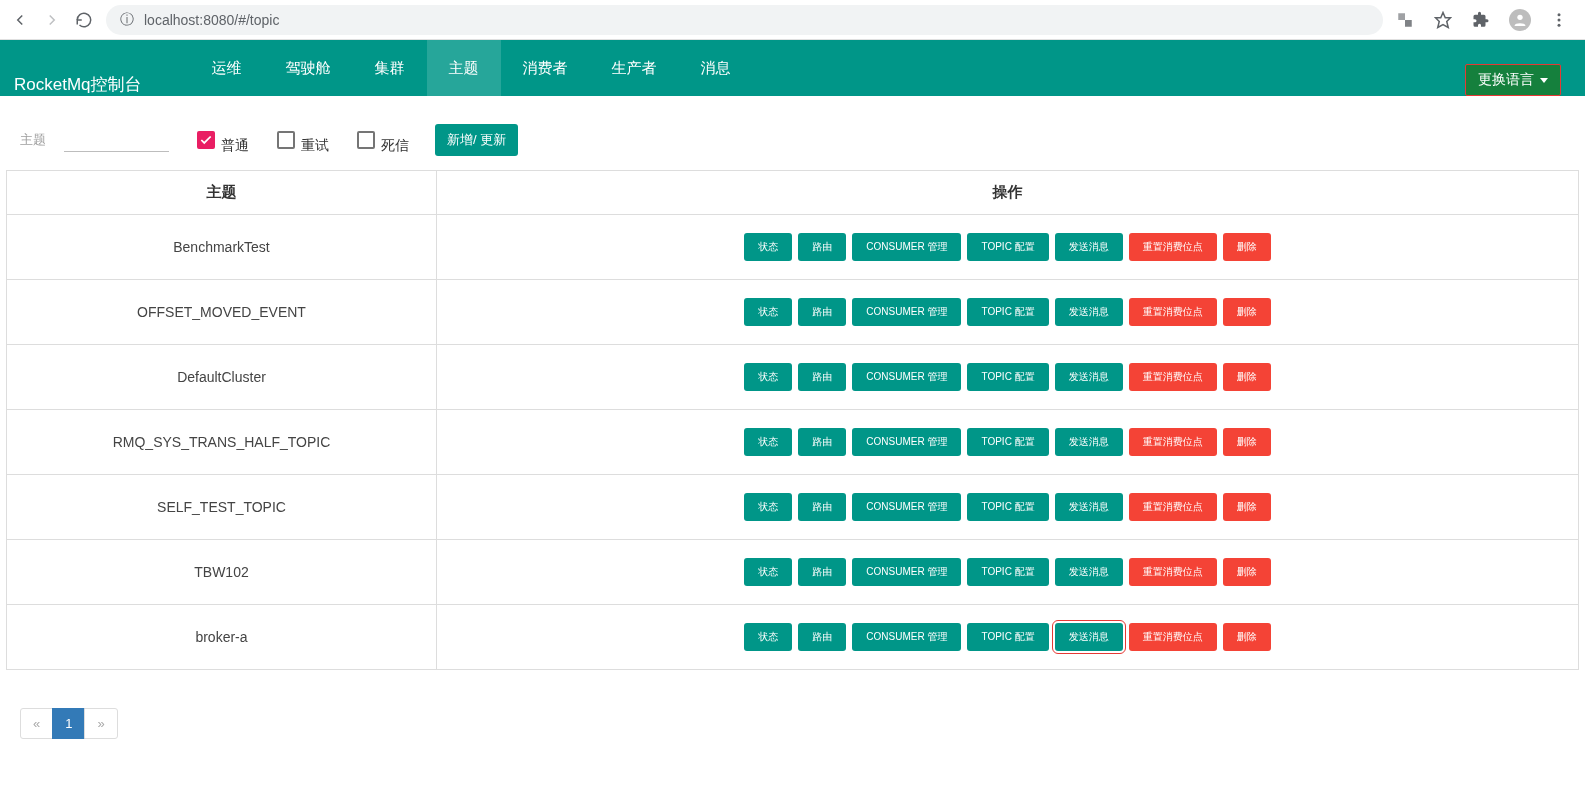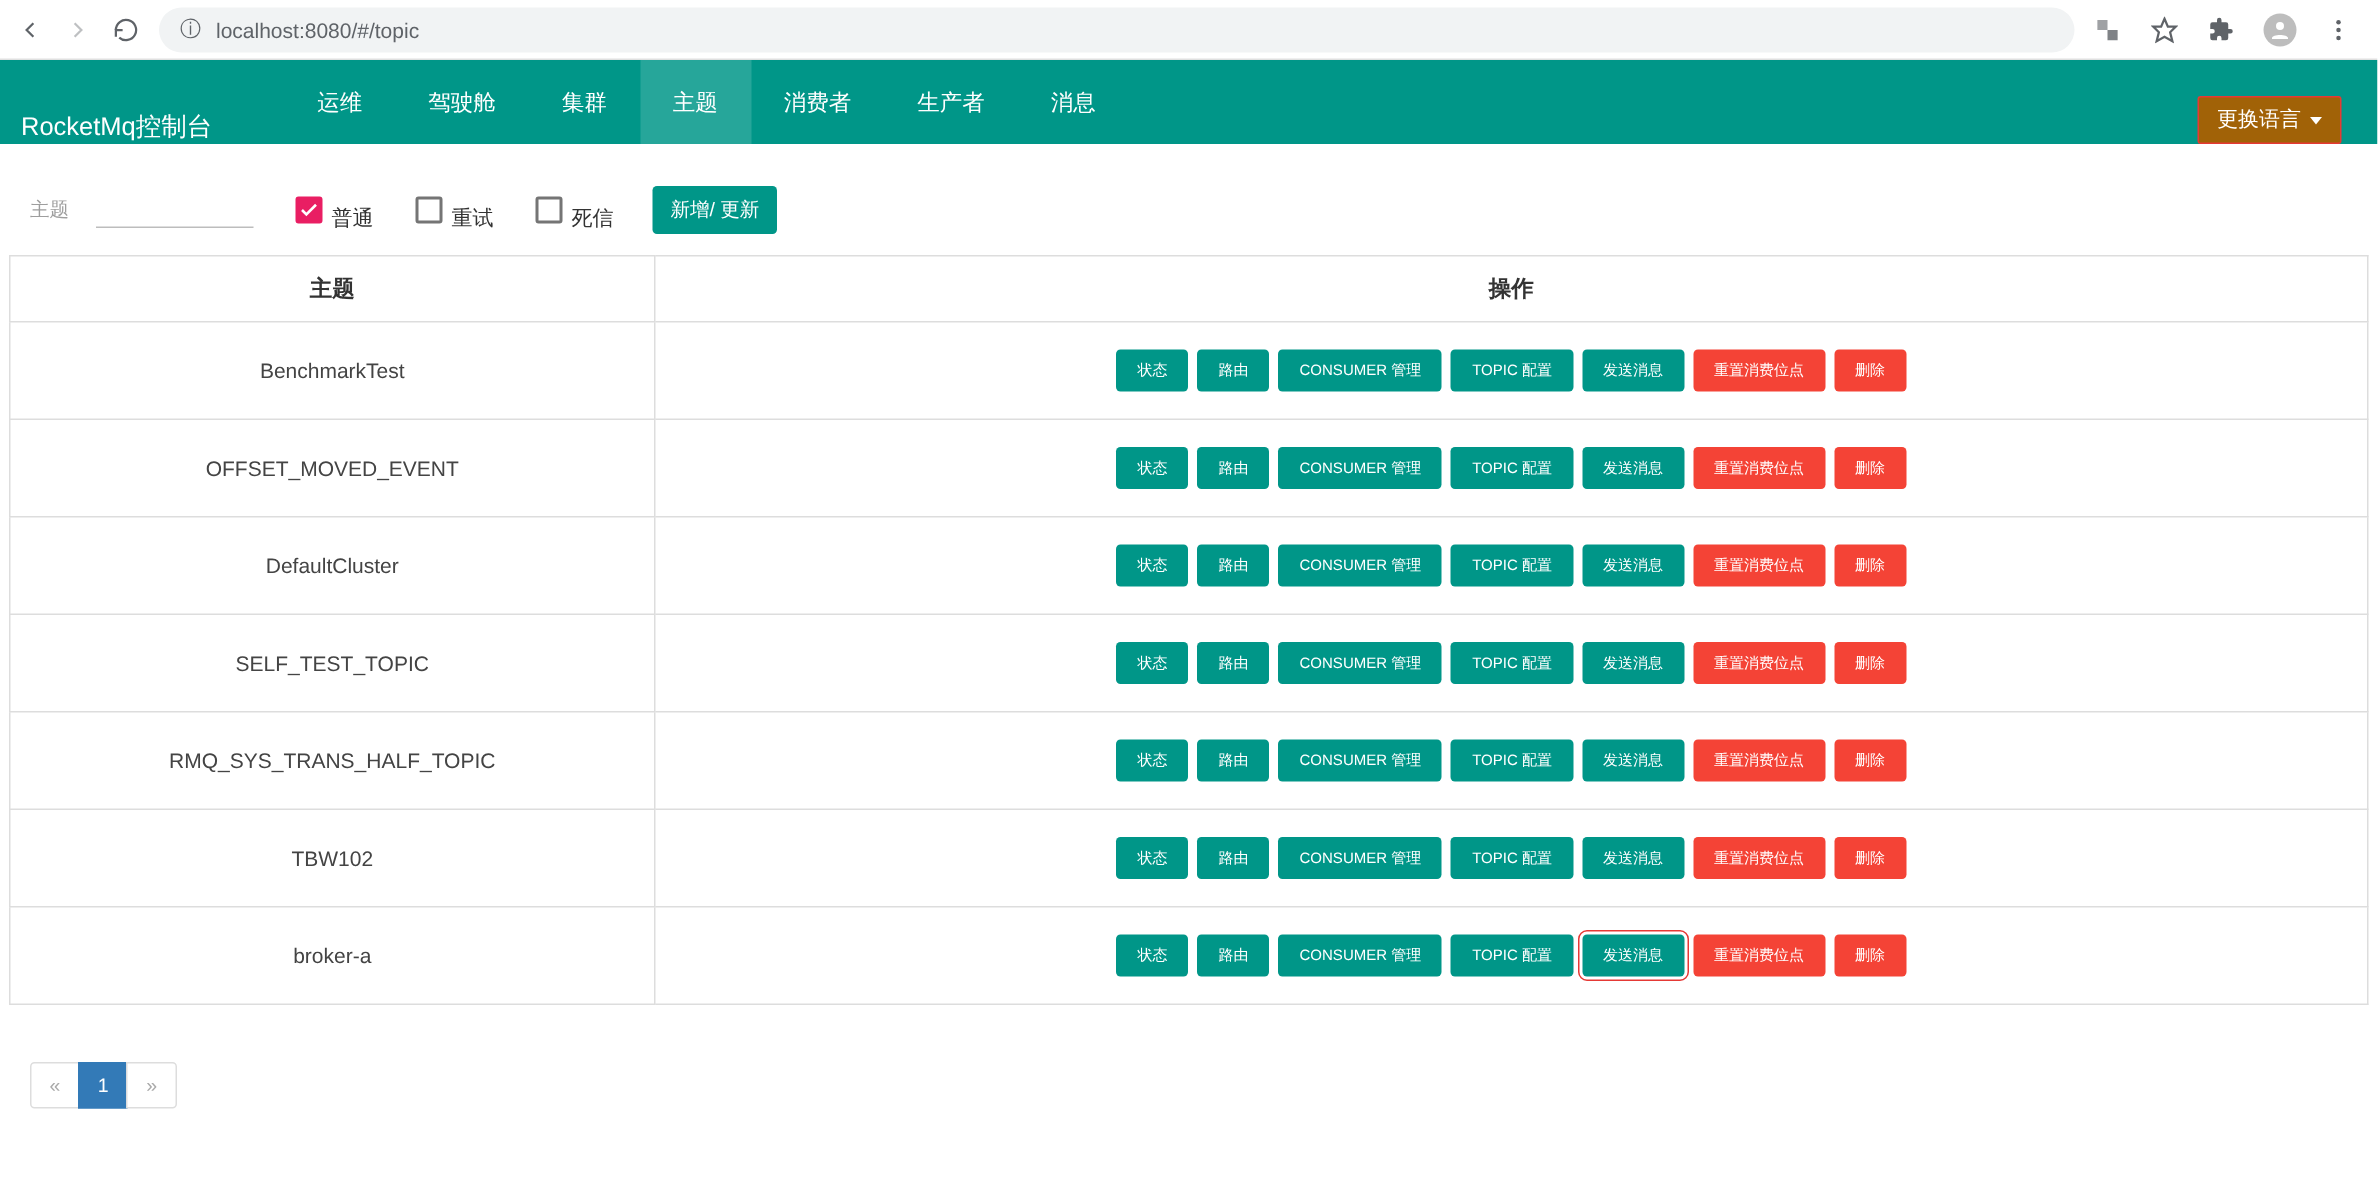--- a/index.html
+++ b/index.html
@@ -15,21 +15,21 @@
     .browser-right { display: flex; align-items: center; gap: 18px; padding-right: 6px; }
     .avatar-circle { width: 22px; height: 22px; border-radius: 50%; background: #bdbdbd; display:flex; align-items:center; justify-content:center; }
 
     
     .topnav { display: flex; align-items: flex-end; height: 56px; background: #009688; color: #fff; padding: 0 10px; }
     .brand { font-size: 17px; padding: 0 18px 0 4px; }
     .nav-items { display: flex; align-items: stretch; height: 100%; margin-left: 30px; }
     .nav-item { display: flex; align-items: center; padding: 16px 22px; font-size: 15px; cursor: pointer; }
     .nav-item.active { background: #26a69a; }
     .spacer { flex: 1; }
-    .lang-btn { border: 1px solid #e53935; background: #a16207; color: #fff; padding: 6px 12px; font-size: 14px; display: flex; align-items: center; gap: 6px; cursor: pointer; border-radius: 2px; margin-right: 14px; }
+    .lang-btn { border: 1px solid #e53935; background: #15803d; color: #fff; padding: 6px 12px; font-size: 14px; display: flex; align-items: center; gap: 6px; cursor: pointer; border-radius: 2px; margin-right: 14px; }
     .caret-down { width: 0; height: 0; border-left: 4px solid transparent; border-right: 4px solid transparent; border-top: 5px solid #fff; }
 
     
     .filter-row { display: flex; align-items: center; padding: 28px 20px 14px 20px; gap: 18px; }
     .filter-label { color: #9e9e9e; font-size: 13px; }
     .filter-input { width: 105px; border: none; border-bottom: 1px solid #bdbdbd; padding: 4px 2px; font-size: 13px; outline: none; }
     .chk-group { display: flex; align-items: center; gap: 6px; cursor: pointer; margin-left: 10px; }
     .chk-box { width: 18px; height: 18px; border: 2px solid #757575; border-radius: 2px; display: flex; align-items: center; justify-content: center; }
     .chk-box.checked { background: #e91e63; border-color: #e91e63; }
     .chk-box.checked svg { width: 14px; height: 14px; color: #fff; }
@@ -199,35 +199,35 @@
               <button class="btn btn-g">路由</button>
               <button class="btn btn-g">CONSUMER 管理</button>
               <button class="btn btn-g">TOPIC 配置</button>
               <button class="btn btn-g">发送消息</button>
               <button class="btn btn-r">重置消费位点</button>
               <button class="btn btn-r">删除</button>
             </div>
           </td>
         </tr>
         <tr>
+          <td class="col-topic">RMQ_SYS_TRANS_HALF_TOPIC</td>
+          <td>
+            <div class="ops">
+              <button class="btn btn-g">状态</button>
+              <button class="btn btn-g">路由</button>
+              <button class="btn btn-g">CONSUMER 管理</button>
+              <button class="btn btn-g">TOPIC 配置</button>
+              <button class="btn btn-g">发送消息</button>
+              <button class="btn btn-r">重置消费位点</button>
+              <button class="btn btn-r">删除</button>
+            </div>
+          </td>
+        </tr>
+        <tr>
           <td class="col-topic">SELF_TEST_TOPIC</td>
-          <td>
-            <div class="ops">
-              <button class="btn btn-g">状态</button>
-              <button class="btn btn-g">路由</button>
-              <button class="btn btn-g">CONSUMER 管理</button>
-              <button class="btn btn-g">TOPIC 配置</button>
-              <button class="btn btn-g">发送消息</button>
-              <button class="btn btn-r">重置消费位点</button>
-              <button class="btn btn-r">删除</button>
-            </div>
-          </td>
-        </tr>
-        <tr>
-          <td class="col-topic">RMQ_SYS_TRANS_HALF_TOPIC</td>
           <td>
             <div class="ops">
               <button class="btn btn-g">状态</button>
               <button class="btn btn-g">路由</button>
               <button class="btn btn-g">CONSUMER 管理</button>
               <button class="btn btn-g">TOPIC 配置</button>
               <button class="btn btn-g">发送消息</button>
               <button class="btn btn-r">重置消费位点</button>
               <button class="btn btn-r">删除</button>
             </div>

